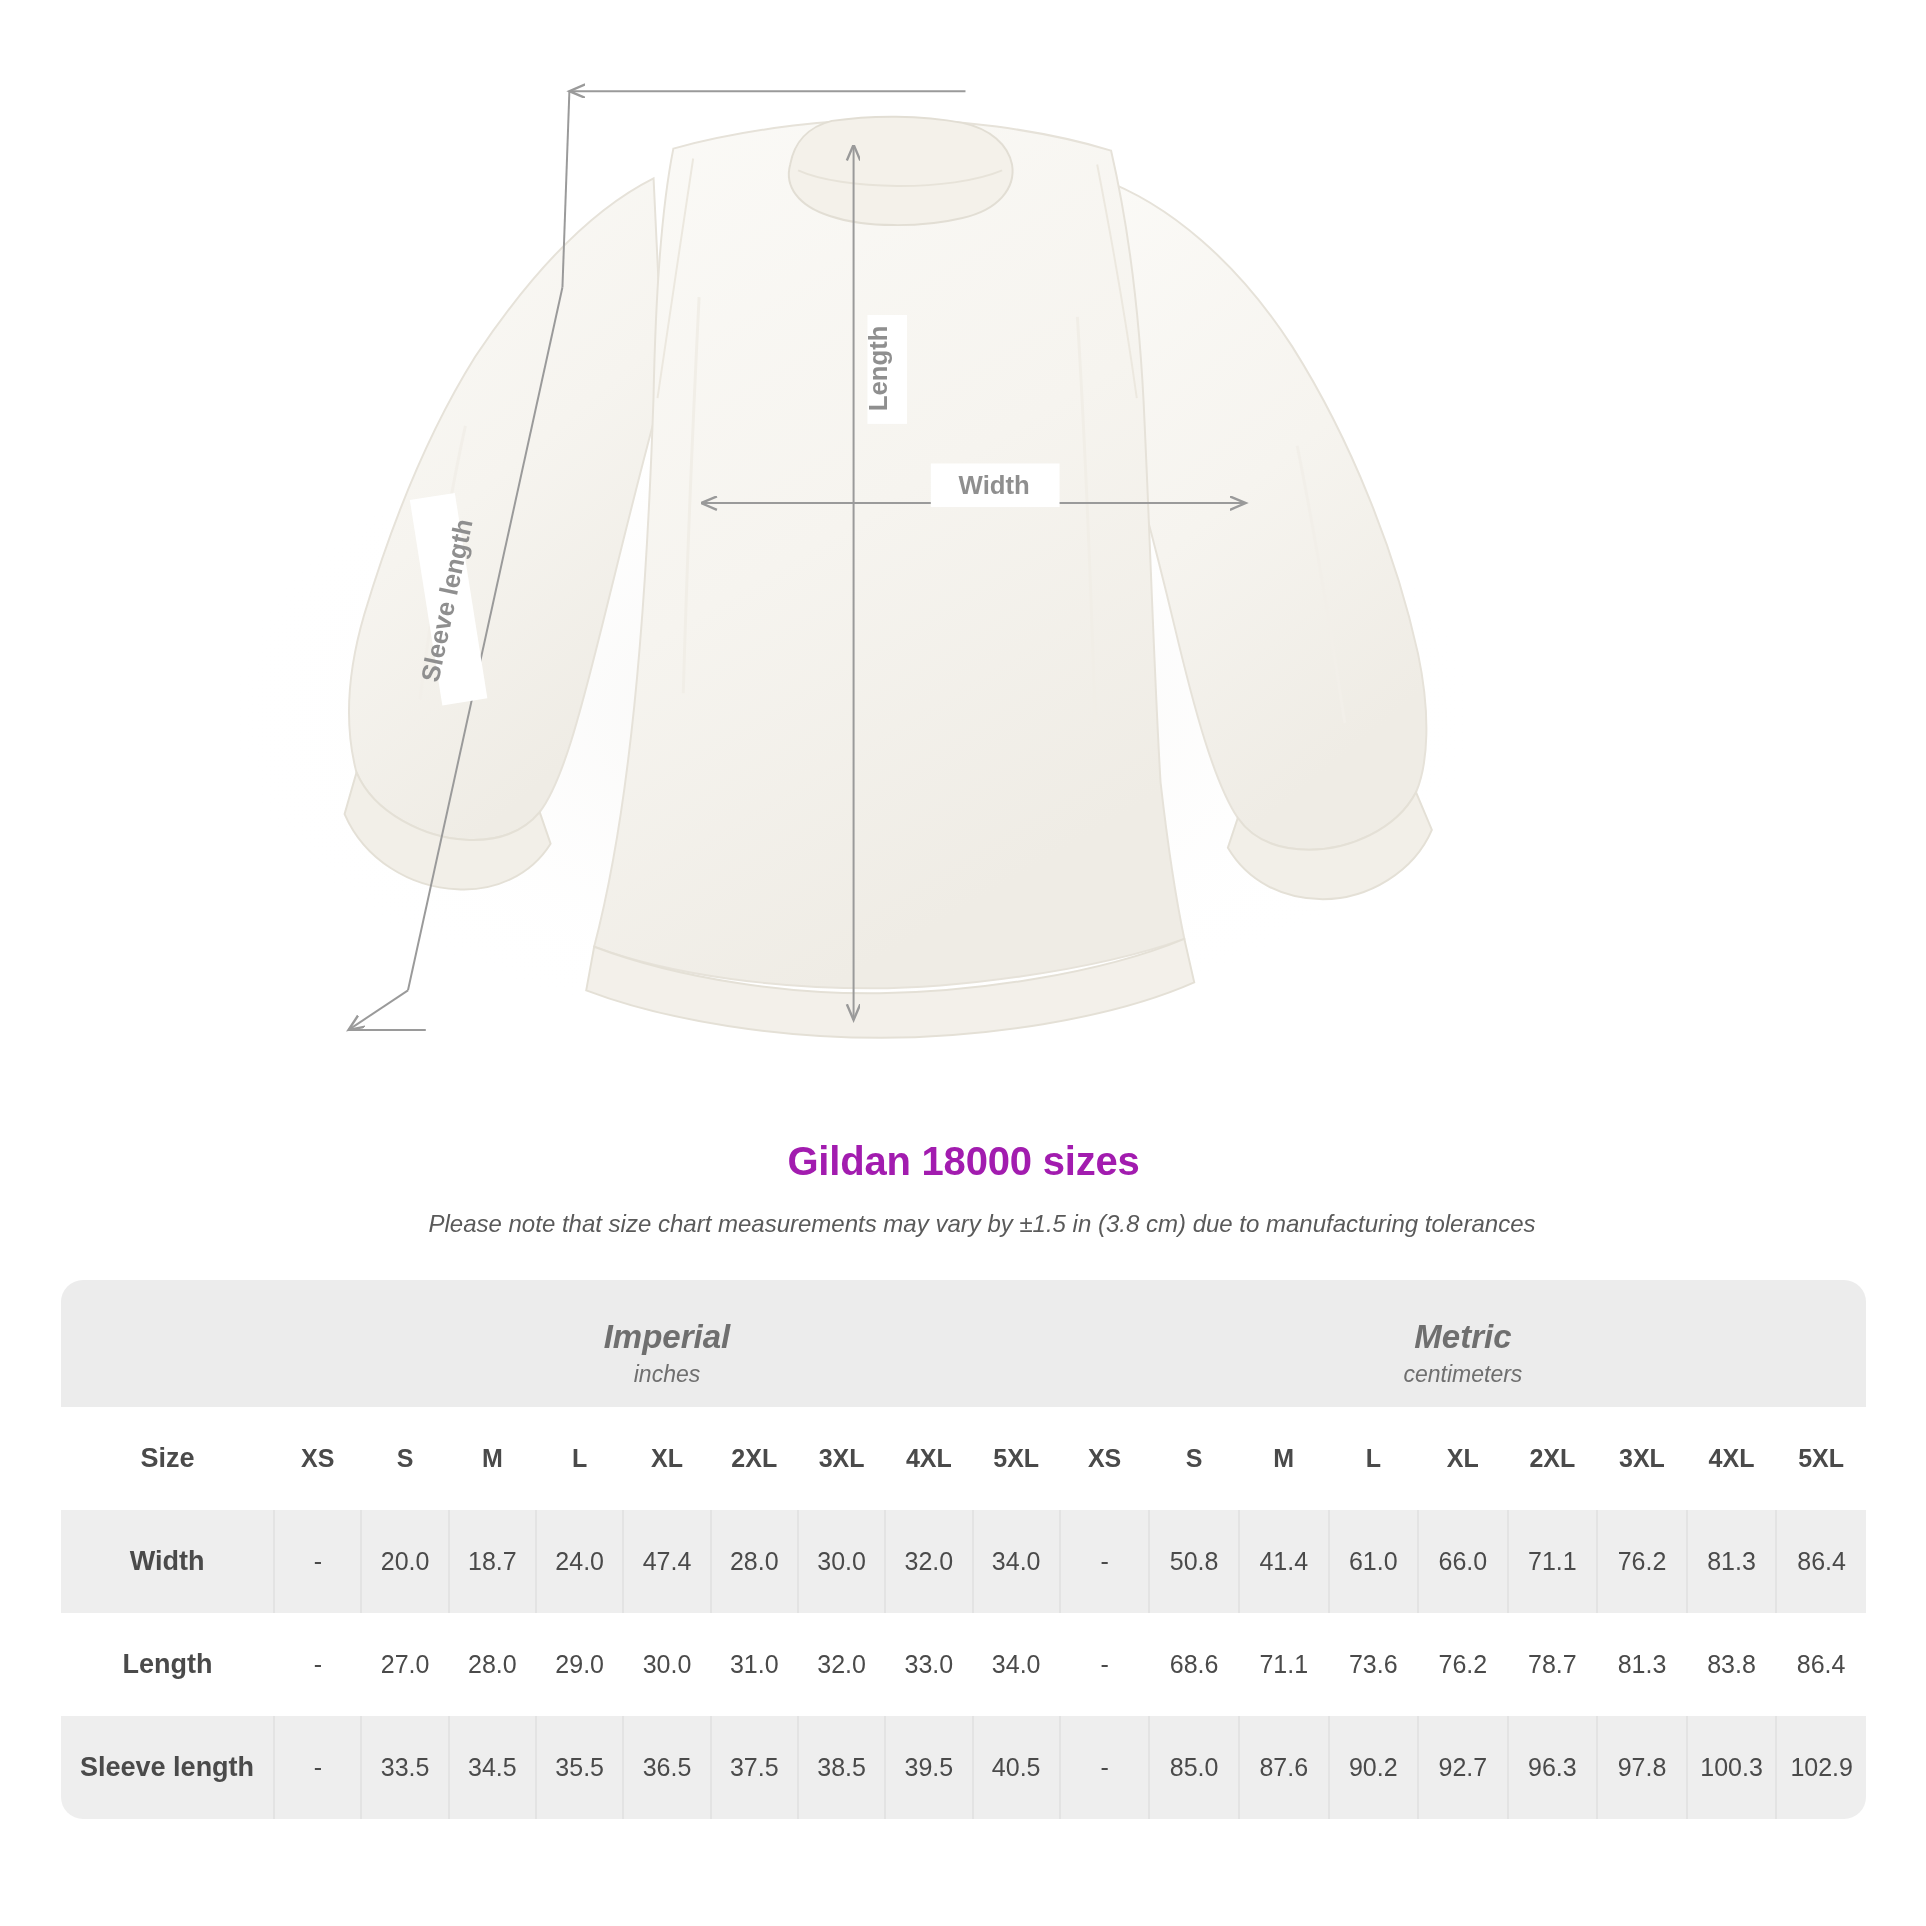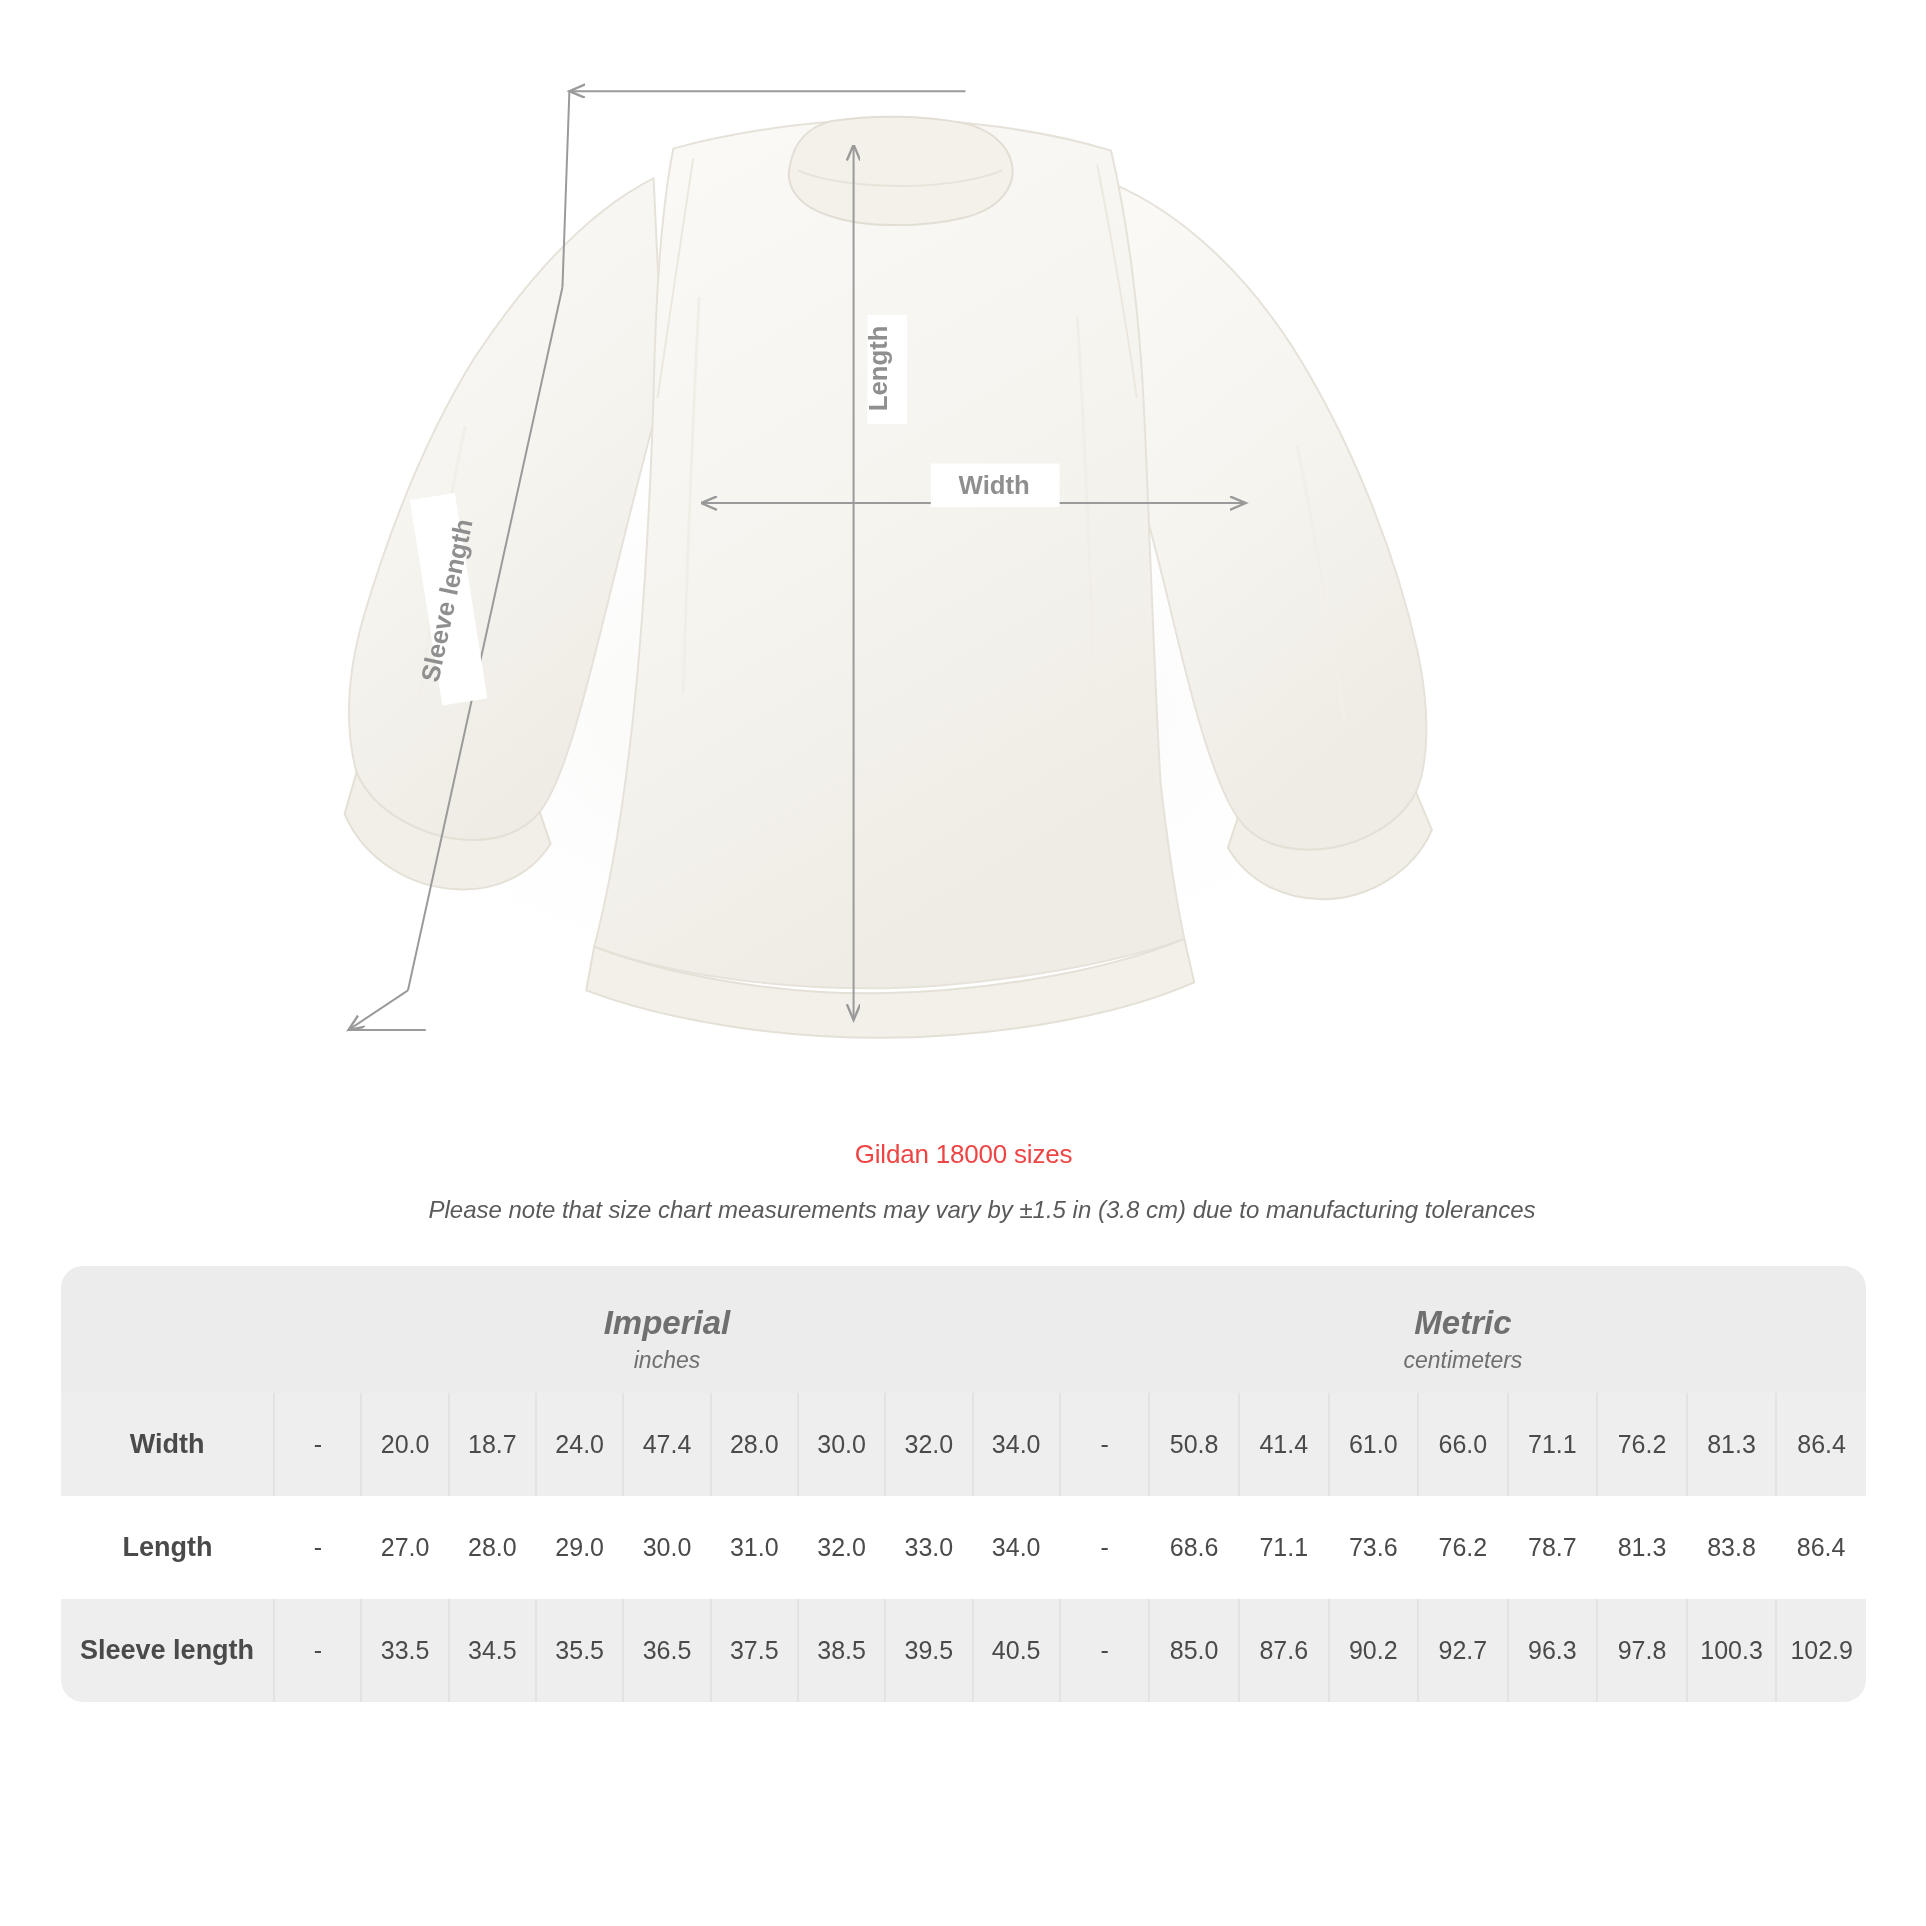--- a/index.html
+++ b/index.html
@@ -33,23 +33,23 @@
     left: 0;
     top: 0;
   }
 
   
   .title-block {
     text-align: center;
     margin-top: 10px;
   }
   .chart-title {
-    font-size: 26px;
-    font-weight: normal;
-    color: #ef4444;
+    font-size: 40px;
+    font-weight: bold;
+    color: #a21caf;
     letter-spacing: -0.2px;
   }
   .chart-note {
     font-size: 24px;
     font-style: italic;
     color: #5a5a5a;
     margin-top: 26px;
     margin-left: 37px;
   }
 
@@ -250,20 +250,41 @@
           <td colspan="9">
             <div class="unit-name">Imperial</div>
             <div class="unit-sub">inches</div>
           </td>
           <td colspan="9">
             <div class="unit-name">Metric</div>
             <div class="unit-sub">centimeters</div>
           </td>
         </tr>
 
+        <tr class="size-row">
+          <td class="rowlabel">Size</td>
+          <td class="sep">XS</td>
+          <td class="sep">S</td>
+          <td class="sep">M</td>
+          <td class="sep">L</td>
+          <td class="sep">XL</td>
+          <td class="sep">2XL</td>
+          <td class="sep">3XL</td>
+          <td class="sep">4XL</td>
+          <td class="sep">5XL</td>
+          <td class="sep">XS</td>
+          <td class="sep">S</td>
+          <td class="sep">M</td>
+          <td class="sep">L</td>
+          <td class="sep">XL</td>
+          <td class="sep">2XL</td>
+          <td class="sep">3XL</td>
+          <td class="sep">4XL</td>
+          <td class="sep">5XL</td>
+        </tr>
 
         <tr class="data-row alt">
           <td class="rowlabel">Width</td>
           <td class="sep">-</td>
           <td class="sep">20.0</td>
           <td class="sep">18.7</td>
           <td class="sep">24.0</td>
           <td class="sep">47.4</td>
           <td class="sep">28.0</td>
           <td class="sep">30.0</td>

